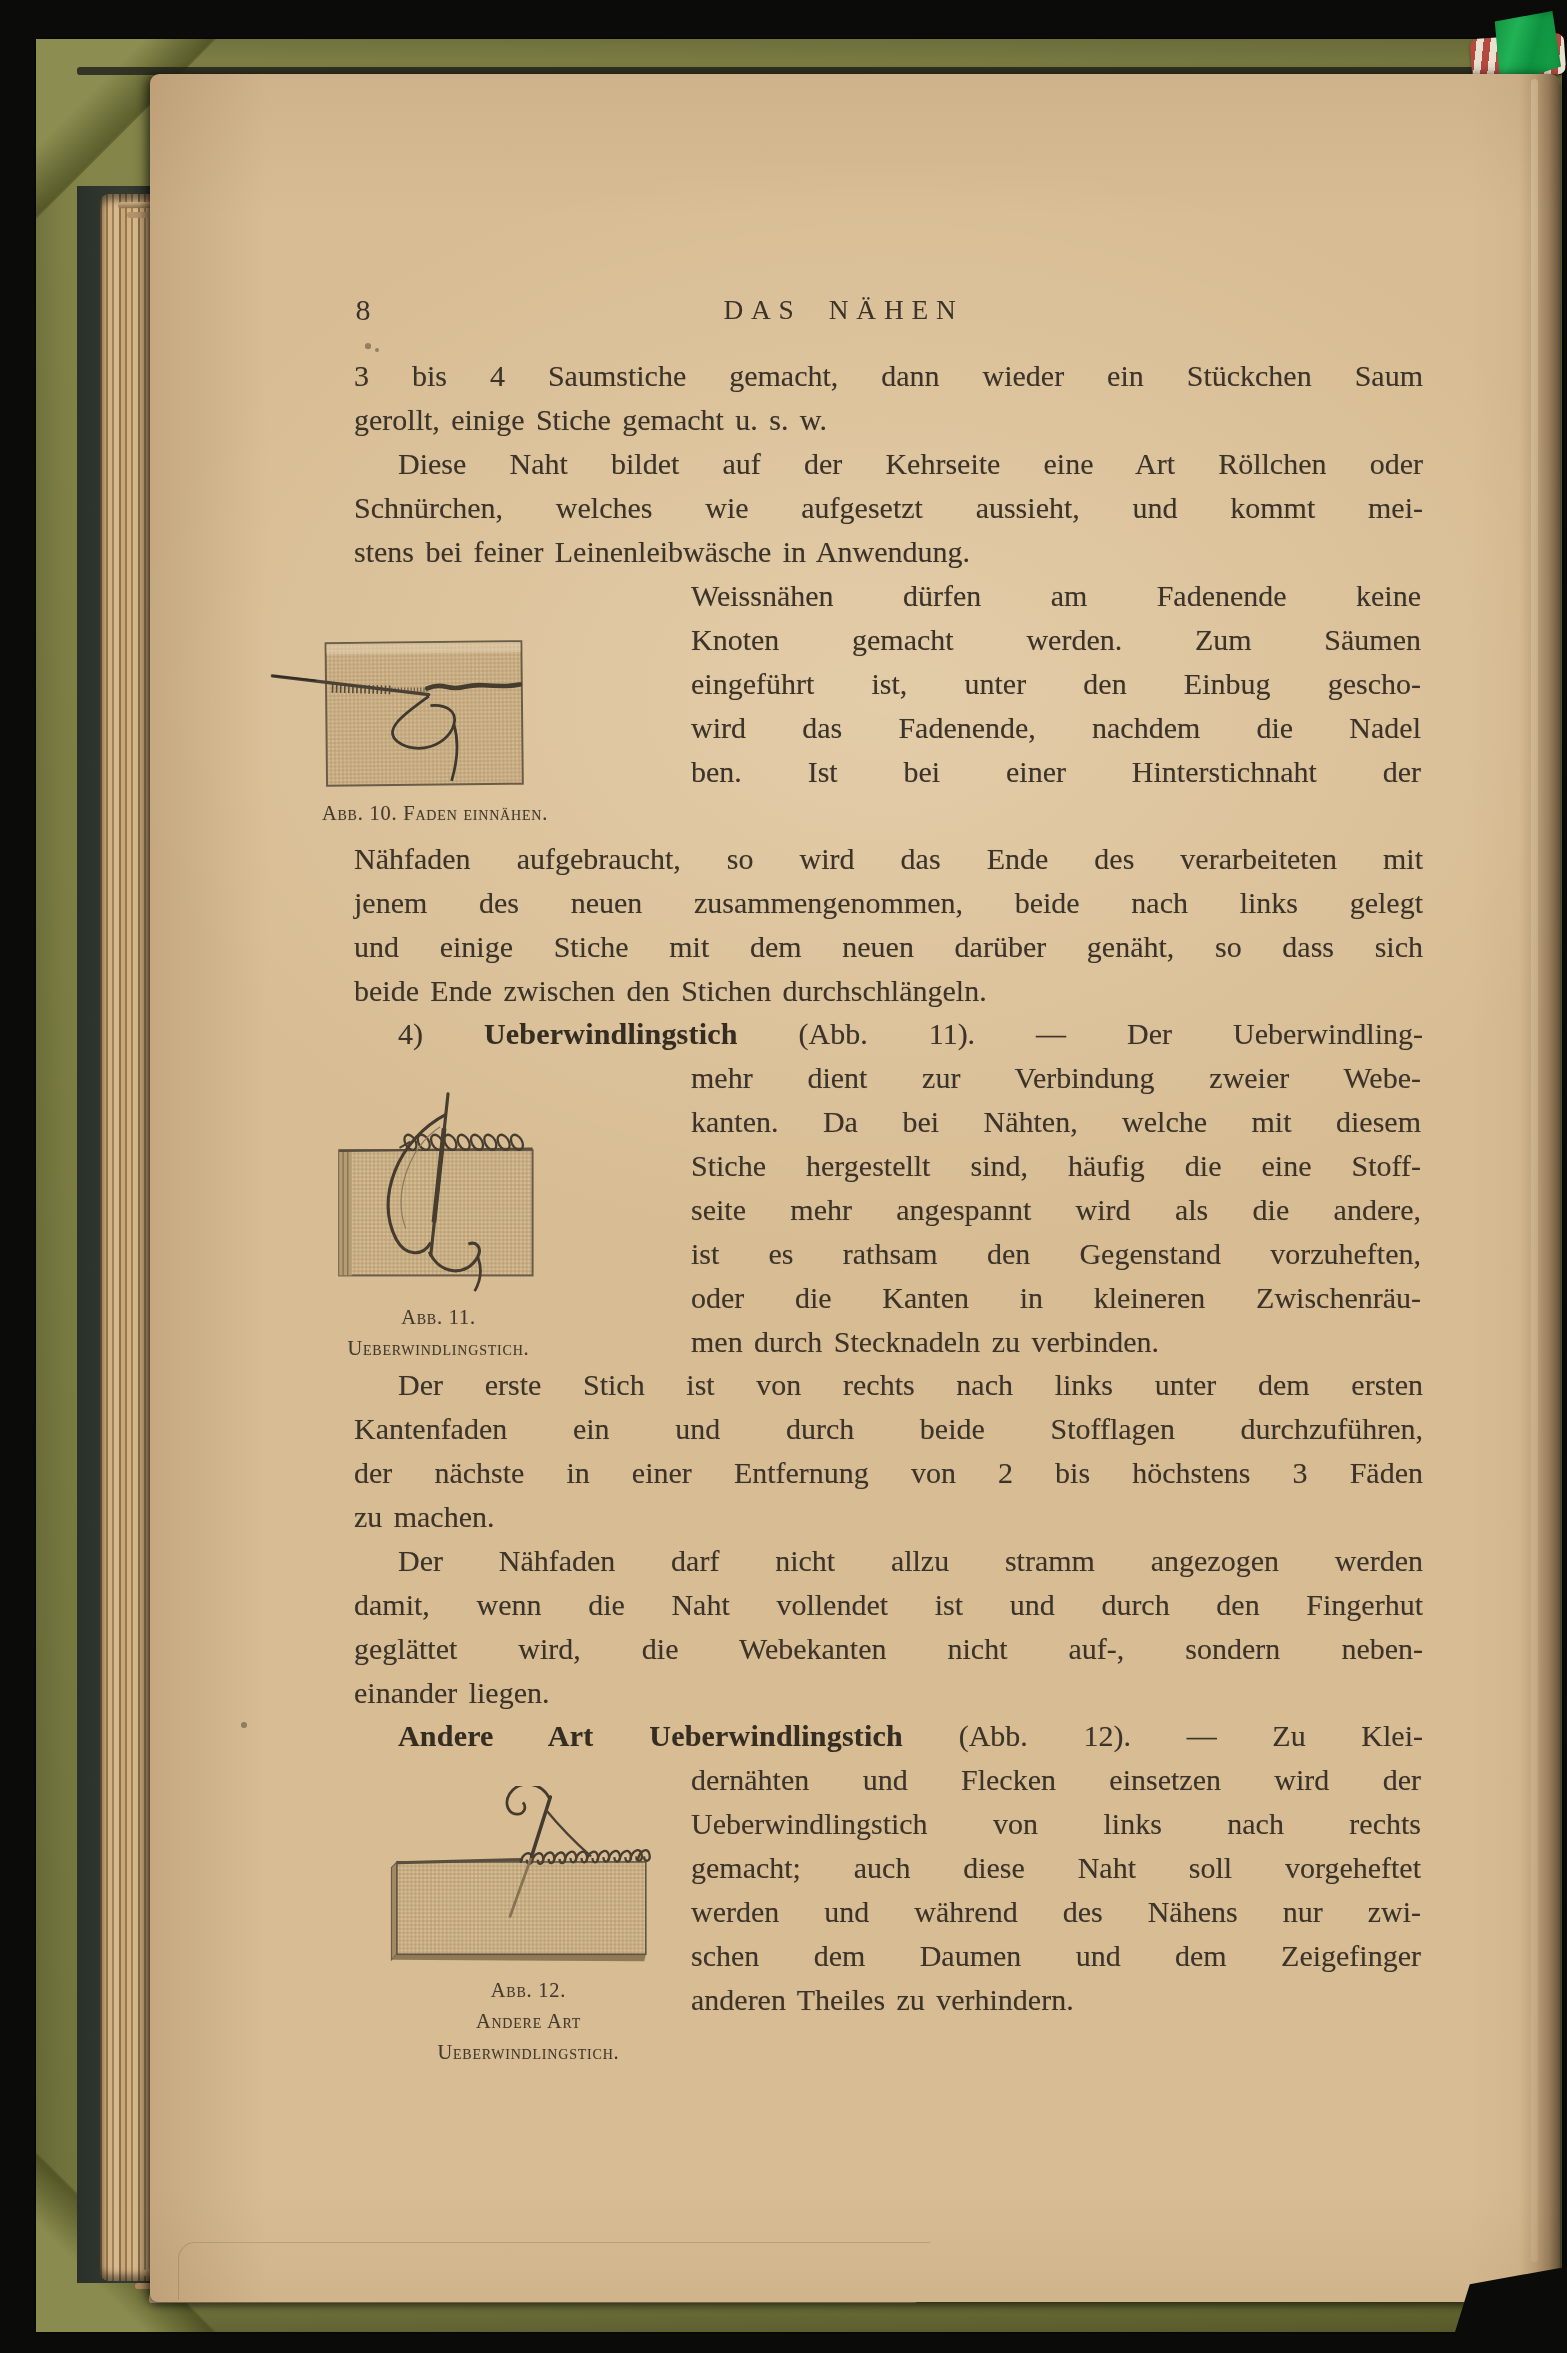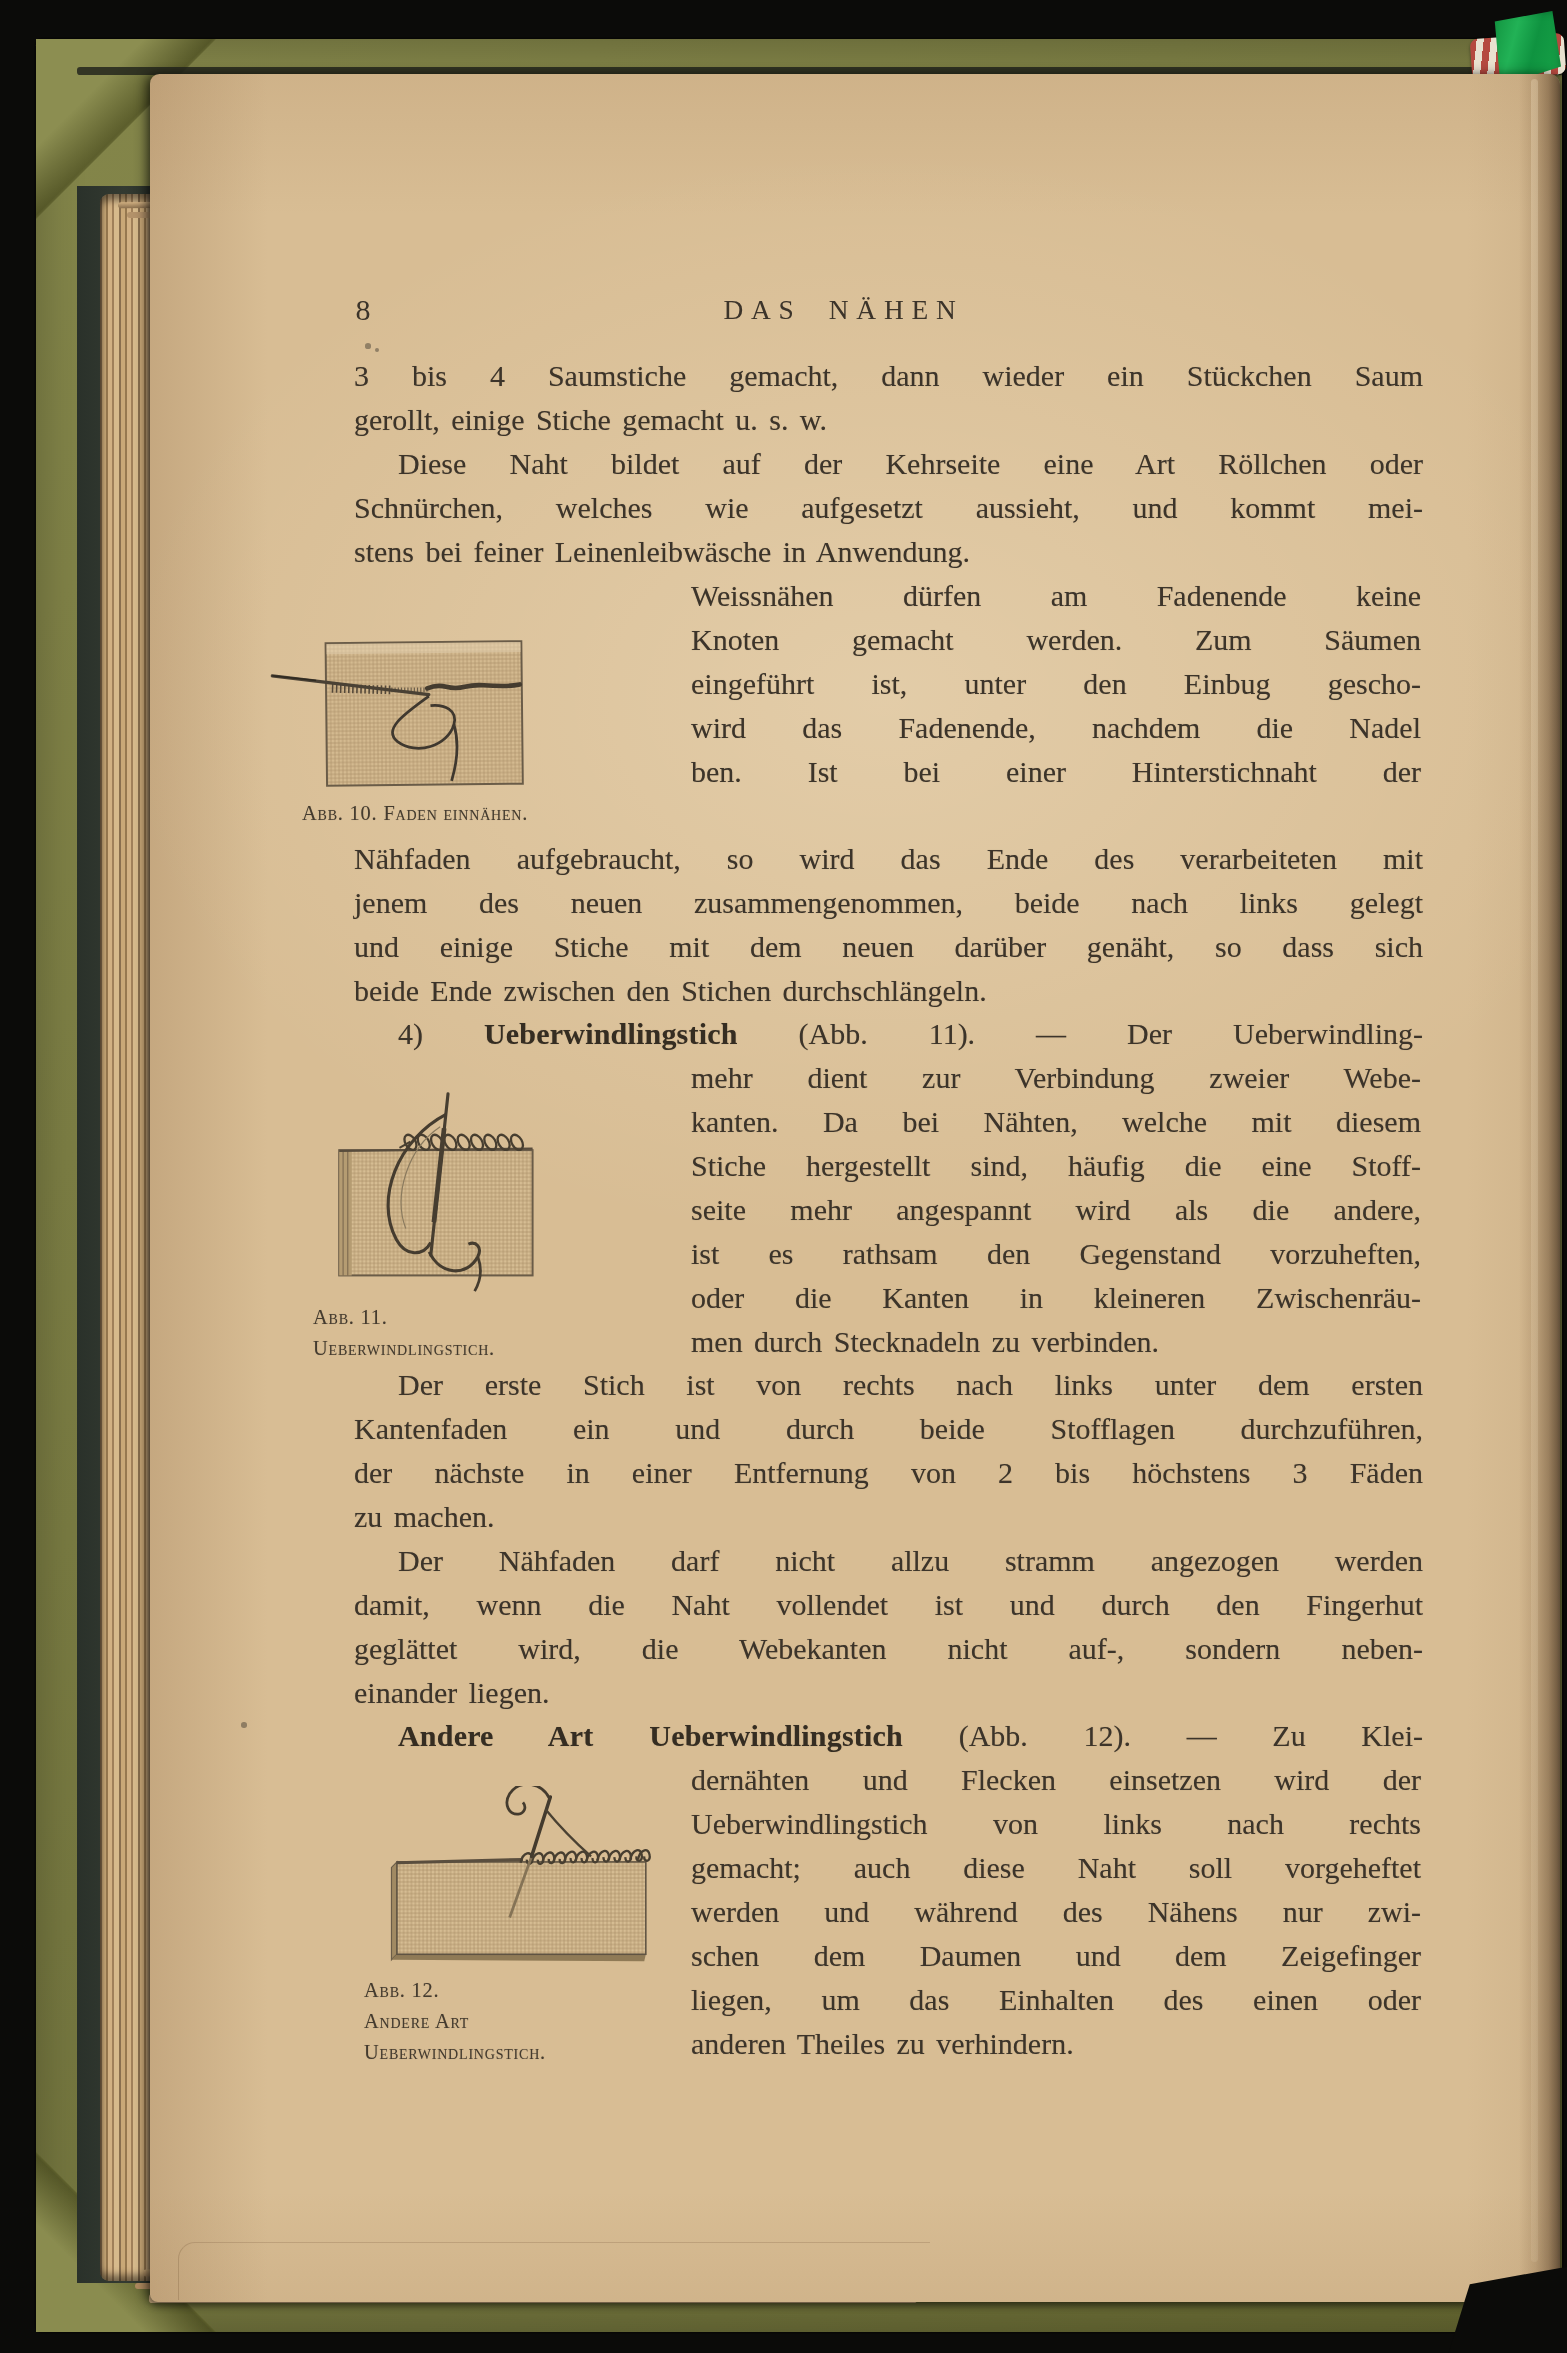--- a/index.html
+++ b/index.html
@@ -62,21 +62,21 @@
   #hdr{position:absolute;left:354px;top:291px;width:1069px;height:44px}
   .pagenum{position:absolute;left:1.6px;top:1.6px;font-size:30px}
   .runhead{position:absolute;left:50%;transform:translateX(-50%);margin-left:-45px;top:3.9px;
     font-size:27.4px;letter-spacing:7.8px;word-spacing:12.5px}
   .pblock{position:absolute;font-size:30px;line-height:44px;word-spacing:3.9px;
     text-shadow:0 0 0.8px rgba(60,50,35,.35)}
   .pblock .line{text-align:justify;text-align-last:left;height:44px}
   .pblock .line.j{text-align-last:justify}
   .pblock .line.ind{text-indent:44px}
   .bold{font-weight:700;letter-spacing:0.2px;color:#352d22}
-  .figcap{position:absolute;font-size:20.4px;line-height:31px;letter-spacing:0.8px;
+  .figcap{position:absolute;text-align:center;font-size:20.4px;line-height:31px;letter-spacing:0.8px;
     font-variant:small-caps;color:#443b2f;text-shadow:0 0 0.8px rgba(60,50,35,.3)}
   .fig{position:absolute}
 </style>
 </head>
 <body>
 
 <div id="canvas">
 
   <div class="cover"></div>
   <div class="fold fold-top"></div>
@@ -152,21 +152,20 @@
     </div>
   <div class="pblock" style="left:354px;top:1714px;width:1069px">
       <div class="line j ind"><span class="bold">Andere Art Ueberwindlingstich</span><span> (Abb. 12). — Zu Klei-</span></div>
     </div>
   <div class="pblock" style="left:691px;top:1758px;width:730px">
       <div class="line j"><span>dernähten und Flecken einsetzen wird der</span></div>
       <div class="line j"><span>Ueberwindlingstich von links nach rechts</span></div>
       <div class="line j"><span>gemacht; auch diese Naht soll vorgeheftet</span></div>
       <div class="line j"><span>werden und während des Nähens nur zwi-</span></div>
       <div class="line j"><span>schen dem Daumen und dem Zeigefinger</span></div>
-      <div class="line j"><span>liegen, um das Einhalten des einen oder</span></div>
       <div class="line"><span>anderen Theiles zu verhindern.</span></div>
     </div>
 
   <svg class="fig" style="left:266px;top:638px" width="260" height="154" viewBox="0 0 332 196">
     <defs>
       <pattern id="wv10" width="5" height="5" patternUnits="userSpaceOnUse">
         <rect width="5" height="5" fill="#d4ba90"></rect>
         <path d="M0 2.5 H5 M2.5 0 V5" stroke="#ab9068" stroke-width="0.9"></path>
       </pattern>
     </defs>

